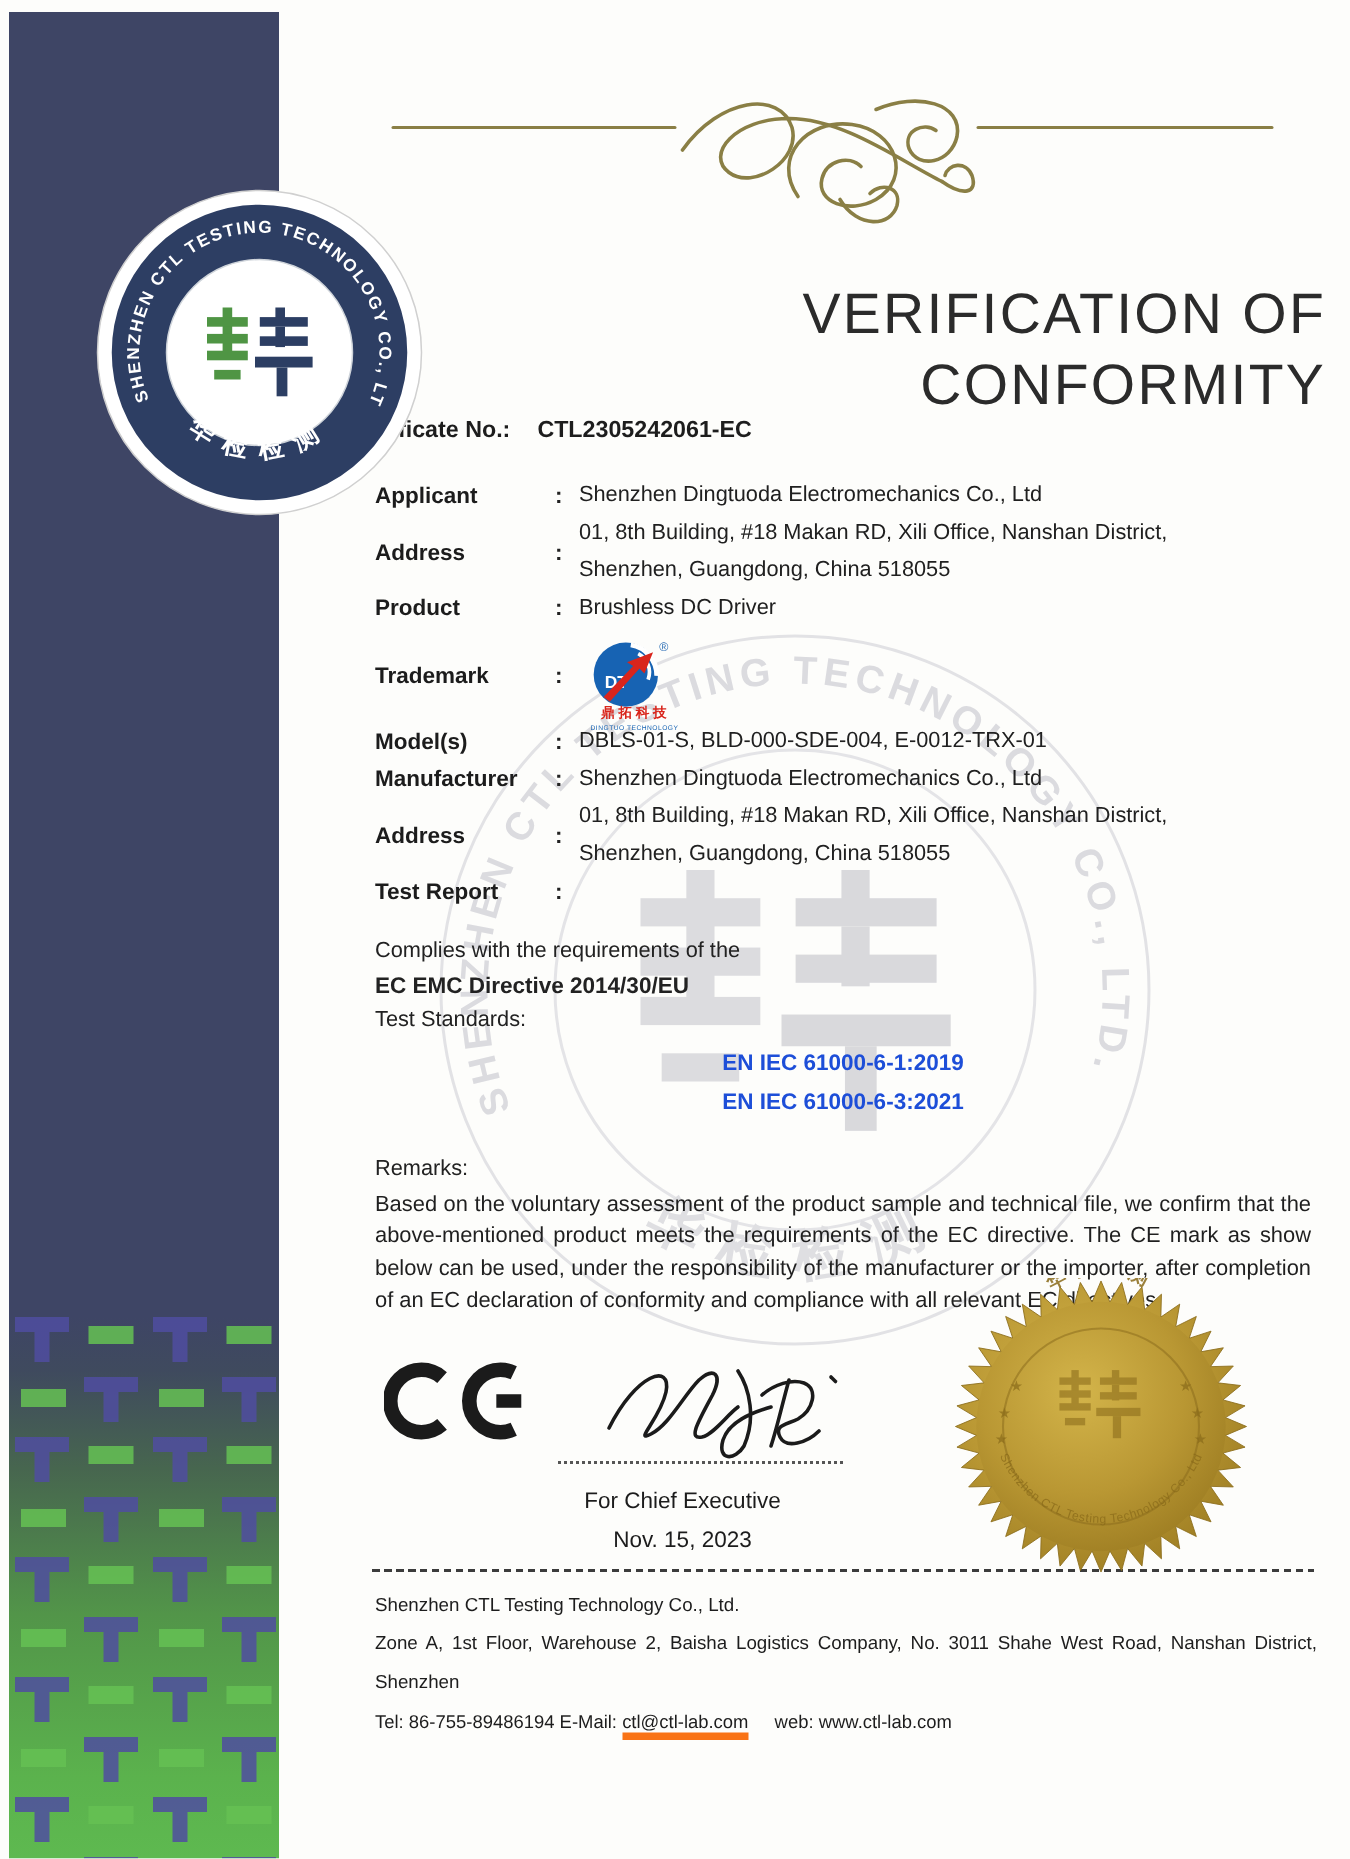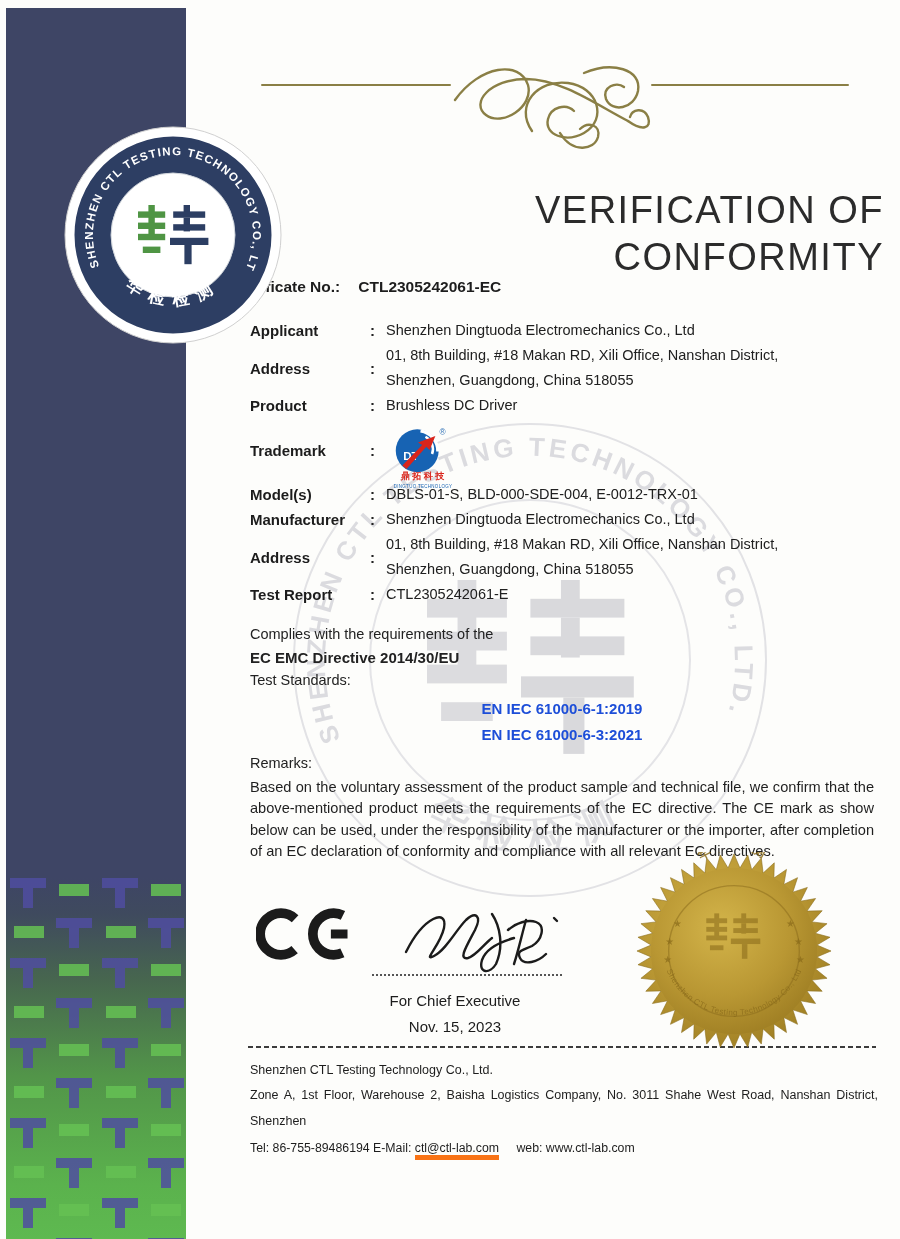--- a/index.html
+++ b/index.html
@@ -24,21 +24,21 @@
   
   #content{left:250px;top:318px;width:624px;z-index:2;}
   .row{display:flex;align-items:center;}
   .row .lab{width:120px;font-weight:bold;font-size:15px;color:#1c1c1c;}
   .row .col{width:16px;font-weight:bold;font-size:15px;}
   .row .val{flex:1;font-size:14.5px;line-height:25px;white-space:pre-line;color:#202020;}
   .h25{height:25px;} .h50{height:50px;justify-content:flex-end;} .h64{height:64px;}
   #compliance{margin-top:16px;font-size:14.5px;line-height:23px;}
   #compliance .bold{font-weight:bold;font-size:15px;}
   #standards{margin-top:4px;text-align:center;font-weight:bold;font-size:15px;line-height:26px;color:#1d4ed8;}
-  #remarks-label{margin-top:4px;font-size:14.5px;line-height:22px;}
+  #remarks-label{margin-top:20px;font-size:14.5px;line-height:22px;}
   #remarks-text{margin-top:3px;font-size:14.6px;line-height:21.4px;text-align:justify;color:#1f1f1f;}
   
   #ce-svg{left:256px;top:898px;width:104px;height:72px;z-index:2;}
   #sig-svg{left:392px;top:900px;width:225px;height:74px;z-index:2;}
   #sig-line{left:372px;top:974px;width:190px;height:2px;z-index:2;
     background:repeating-linear-gradient(90deg,#555 0 2px,transparent 2px 4px);}
   #sig-block{left:330px;top:988px;width:250px;text-align:center;font-size:15px;line-height:26px;z-index:2;color:#1c1c1c;}
   
   #gold-seal{left:635px;top:852px;width:198px;height:198px;z-index:4;}
   
@@ -201,21 +201,20 @@
   </div>
   <div class="row h50">
     <span class="lab">Address</span>
     <span class="col">:</span>
     <span class="val">01, 8th Building, #18 Makan RD, Xili Office, Nanshan District,
 Shenzhen, Guangdong, China 518055</span>
   </div>
   <div class="row h25">
     <span class="lab">Test Report</span>
     <span class="col">:</span>
-    <span class="val">CTL2305242061-E</span>
   </div>
 
   <div id="compliance">
     <div>Complies with the requirements of the</div>
     <div class="bold">EC EMC Directive 2014/30/EU</div>
     <div>Test Standards:</div>
   </div>
   <div id="standards">
     <div>EN IEC 61000-6-1:2019</div>
     <div>EN IEC 61000-6-3:2021</div>

